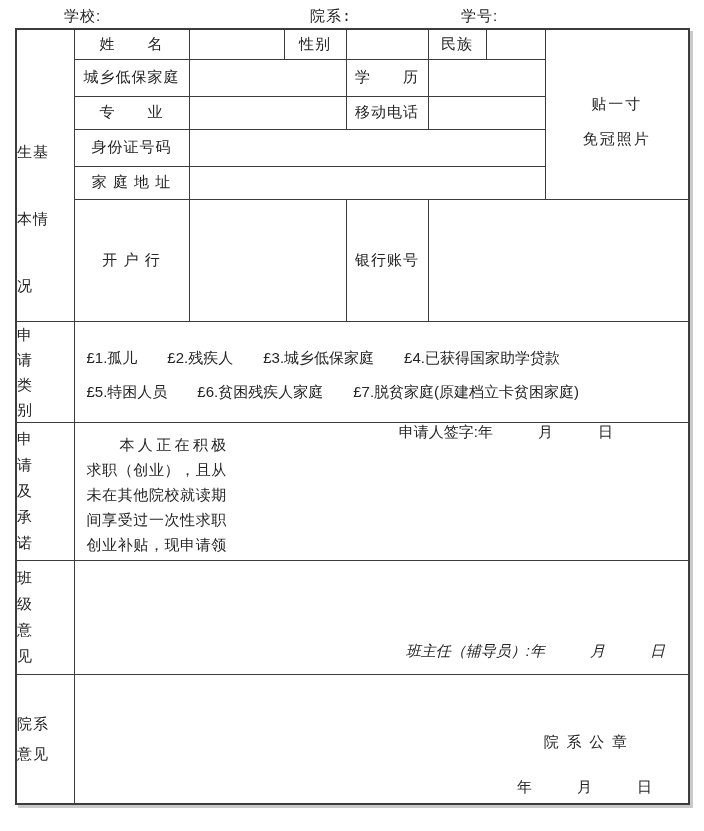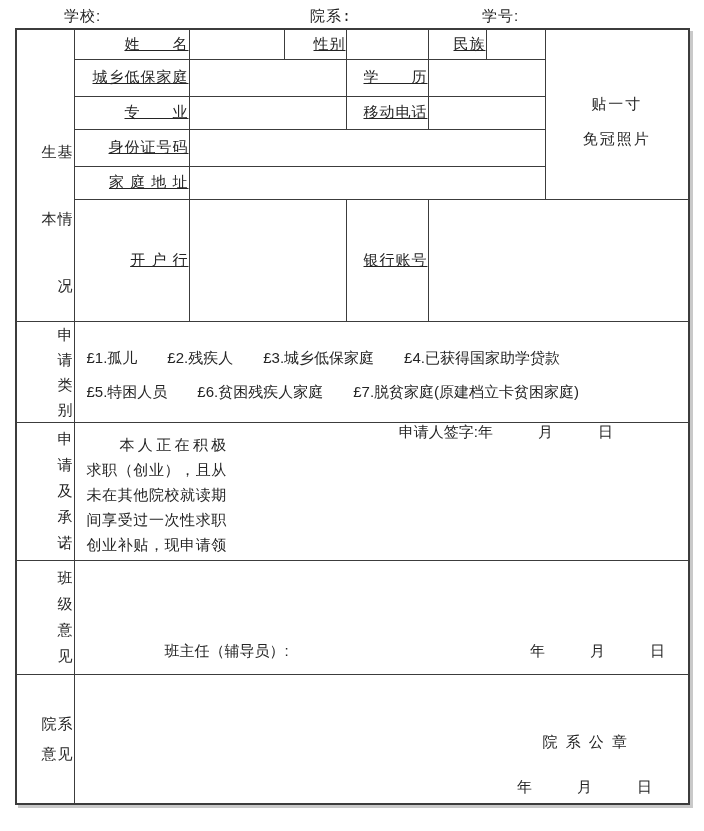--- a/index.html
+++ b/index.html
@@ -4,36 +4,36 @@
 <style>
   html,body{margin:0;padding:0;}
   body{
     width:704px;height:831px;background:#ffffff;position:relative;
     font-family:"Liberation Sans","DejaVu Sans",sans-serif;
     color:#2b2b2b;-webkit-font-smoothing:antialiased;
   }
   .hdr{position:absolute;top:7px;font-size:15px;letter-spacing:1px;color:#222;}
   #hdr-school{left:64px;}
   #hdr-dept{left:310px;font-family:Liberation Mono, monospace;}
-  #hdr-sid{left:482px;}
+  #hdr-sid{left:461px;}
 
   table.form{
     position:absolute;left:15px;top:28px;
     width:673px;border-collapse:collapse;table-layout:fixed;
     border:2px solid #3c3c3c;
     box-shadow:3px 3px 0 #c9c9c9;
     font-size:15px;color:#242424;
   }
   td{border:1.5px solid #3c3c3c;padding:0;overflow:hidden;}
 
-  td.flabel{text-align:right;vertical-align:middle;letter-spacing:1px;text-decoration:underline;}
+  td.flabel{text-align:center;vertical-align:middle;letter-spacing:1px;}
   td.input{background:#fff;}
 
   td.vlabel{
-    text-align:right;vertical-align:middle;white-space:pre-line;
+    text-align:left;vertical-align:middle;white-space:pre-line;
     letter-spacing:1px;
   }
   td.vl-basic{vertical-align:top;padding-top:88px;line-height:67px;}
   td.vl-category{line-height:25px;}
   td.vl-commitment{line-height:26px;}
   td.vl-class{line-height:26px;}
   td.vl-dept{line-height:30px;}
 
   td.photo{
     text-align:center;vertical-align:middle;white-space:pre-line;
@@ -46,23 +46,23 @@
 
   td.commit-cell{vertical-align:top;}
   .commit-wrap{display:flex;flex-direction:row;justify-content:space-between;height:135px;}
   .commit-par{
     padding:9px 12px 0 12px;text-indent:2.2em;line-height:25px;
     text-align:justify;letter-spacing:0.5px;
   }
   .sig-row{display:flex;padding:0 75px 23px 160px;}
 
   td.class-cell{vertical-align:bottom;}
-  .class-row{display:flex;justify-content:space-between;padding:0 23px 13px 90px;}
+  .class-row{display:flex;justify-content:flex-end;padding:0 23px 13px 90px;font-style:italic;}
 
-  td.dept-cell{vertical-align:bottom;}
+  td.dept-cell{vertical-align:bottom;font-family:Liberation Serif, serif;}
   .dept-wrap{display:flex;flex-direction:column;align-items:flex-end;}
   .dept-seal{padding-right:59px;margin-bottom:26px;letter-spacing:2px;}
   .dept-date{padding-right:36px;margin-bottom:6px;}
 
   .nw{white-space:nowrap;}
 </style>
 </head>
 <body>
 
 <div class="hdr" id="hdr-school">学校:</div>

